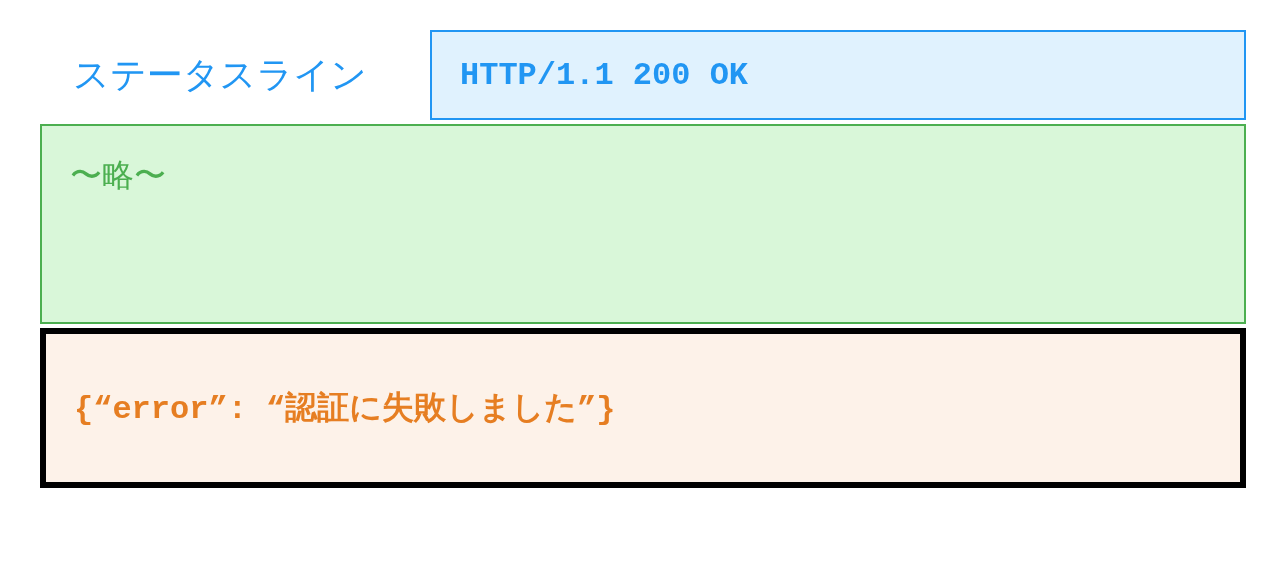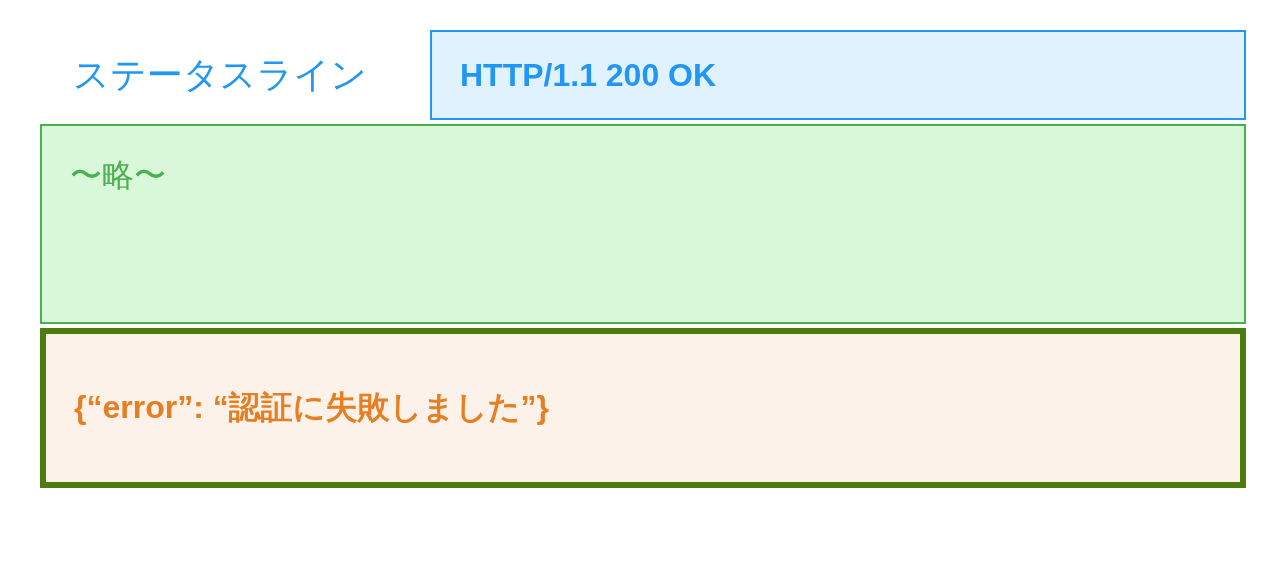--- a/index.html
+++ b/index.html
@@ -27,21 +27,21 @@
     .label {
       width: 360px;
       text-align: center;
       font-size: 36px;
       font-weight: 400;
     }
     .box {
       flex: 1;
       padding: 20px 28px;
       font-size: 32px;
-      font-family: Liberation Sans, sans-serif;
+      font-family: Liberation Mono, monospace;
       display: flex;
       align-items: center;
     }
     .status-label {
       color: #2196f3;
     }
     .status-box {
       background: #e0f2fe;
       border: 2px solid #2196f3;
       color: #2196f3;
@@ -58,21 +58,21 @@
       height: 200px;
       align-items: flex-start;
       padding-top: 28px;
       font-family: -apple-system, BlinkMacSystemFont, "Hiragino Sans", sans-serif;
     }
     .body-label {
       color: #e67e22;
     }
     .body-box {
       background: #fdf2e9;
-      border: 6px solid #4d7c0f;
+      border: 6px solid #000000;
       color: #e67e22;
       height: 160px;
       font-weight: bold;
     }
   </style>
 </head>
 <body>
 
 <div class="container">
   <div class="row">

